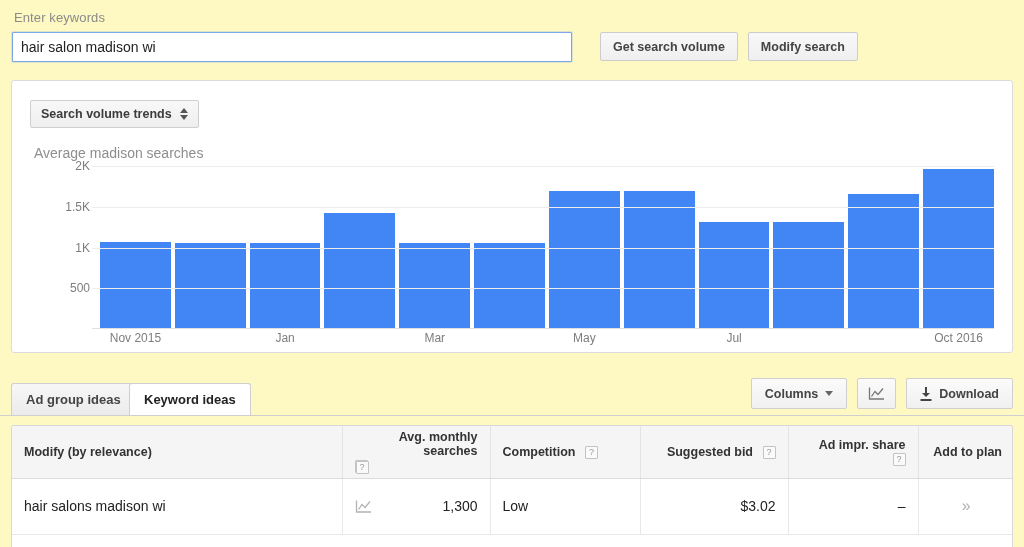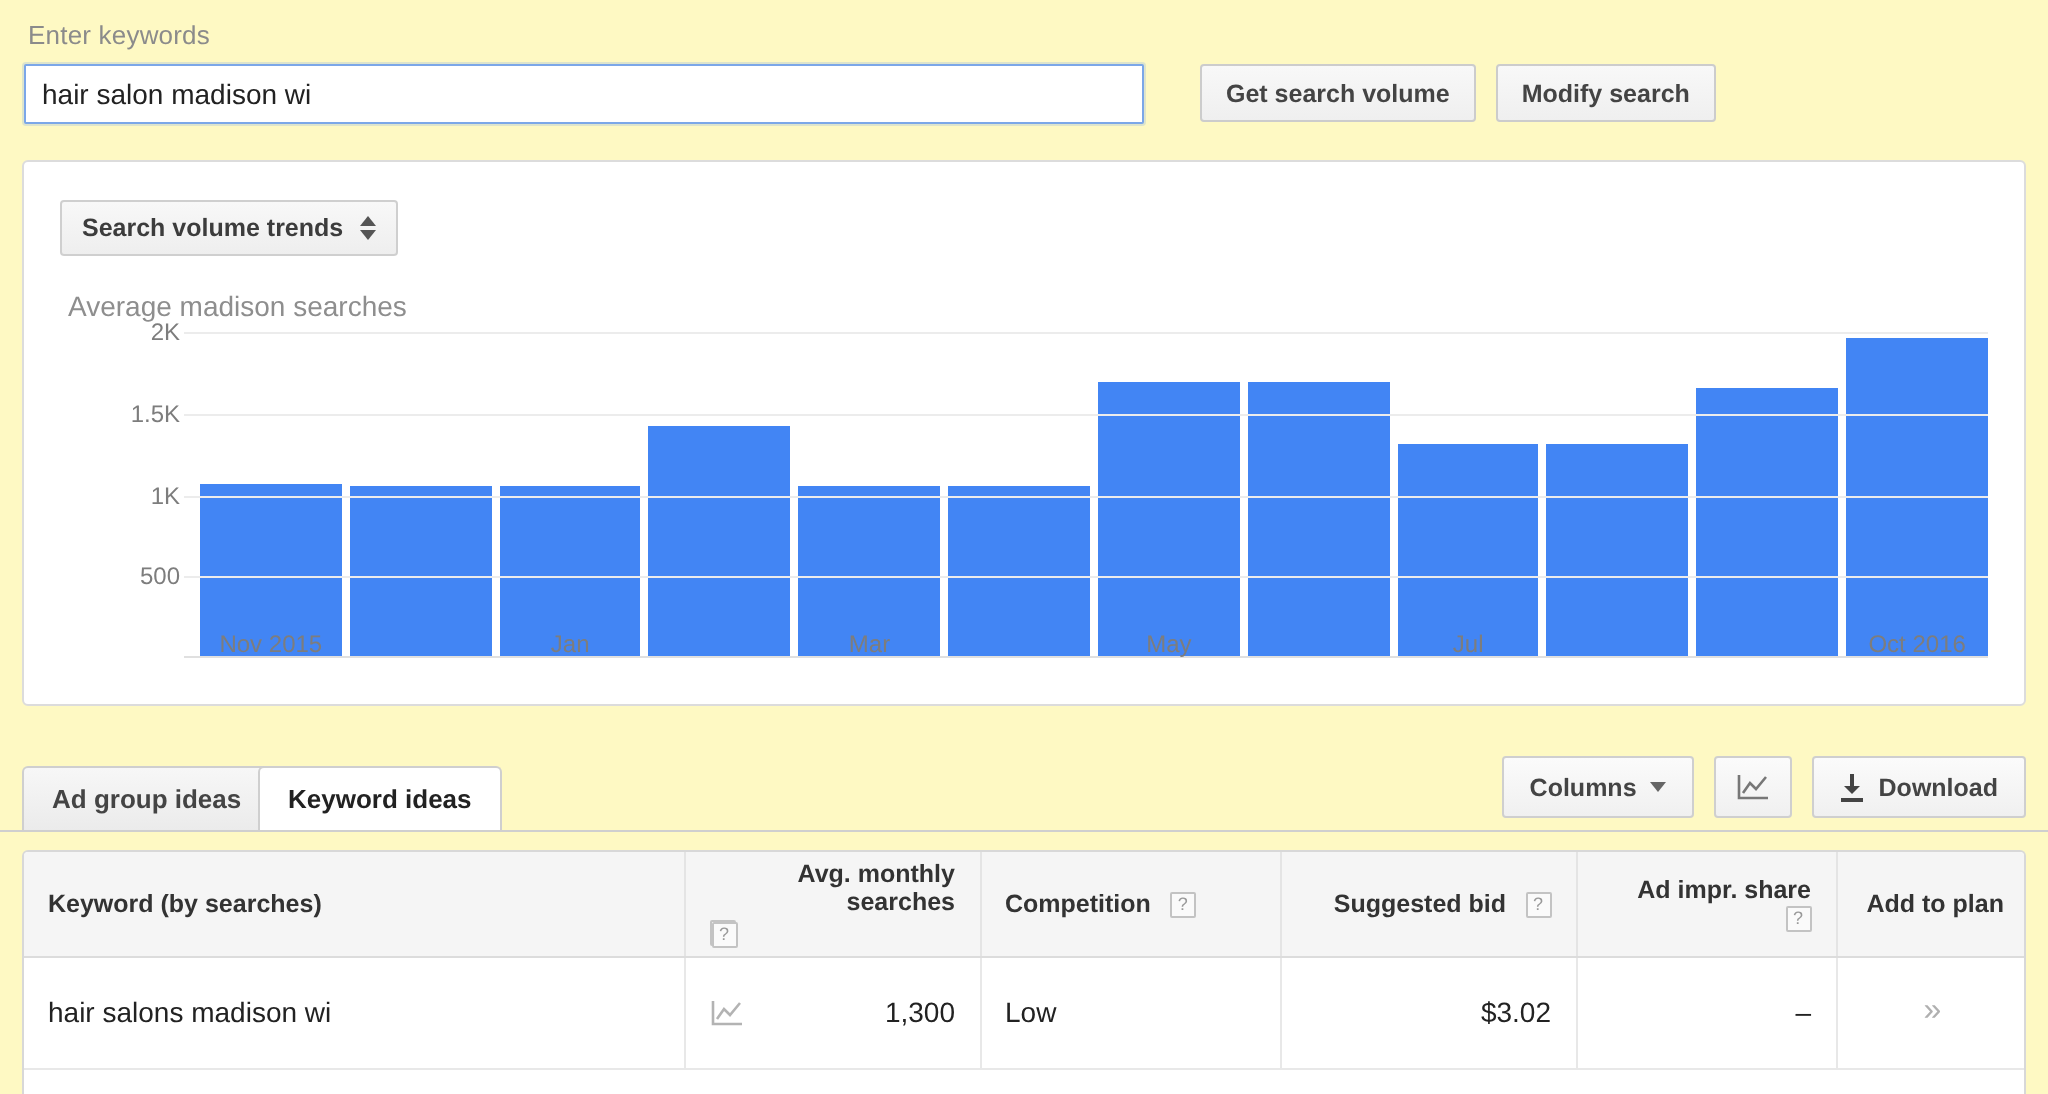--- a/index.html
+++ b/index.html
@@ -88,21 +88,21 @@
   }
   .baseline {
     position: absolute; left: 58px; right: 0; bottom: 0; height: 1px; background: #e0e0e0;
   }
   .bars {
     position: absolute; left: 66px; right: 0; bottom: 1px; top: 0;
     display: flex; align-items: flex-end; gap: 4px;
   }
   .bar { flex: 1 1 0; background: #4285f4; }
   .xaxis {
-    position: absolute; left: 22px; top: 234px; width: 960px; height: 18px;
+    position: absolute; left: 22px; top: 250px; width: 960px; height: 18px;
   }
   .xlabel {
     position: absolute; font-size: 12px; color: #7d7d7d; transform: translateX(-50%);
     top: 0; white-space: nowrap;
   }
 
   
   .tabs-row {
     position: absolute; left: 0; top: 383px; width: 1024px; height: 34px;
   }
@@ -282,21 +282,21 @@
         <col style="width:330px">
         <col style="width:148px">
         <col style="width:150px">
         <col style="width:148px">
         <col style="width:130px">
         <col style="width:96px">
       </colgroup>
       <thead>
         <tr>
           <th class="l">
-            <span class="th-wrap">Keyword (by searches)</span>
+            <span class="th-wrap">Modify (by relevance)</span>
           </th>
           <th class="r">
             <span class="th-wrap">Avg. monthly searches</span>
             <span class="help help-below"><span class="help">?</span></span>
           </th>
           <th class="l">
             <span>Competition</span>
             <span class="help help-inline">?</span>
           </th>
           <th class="r">

